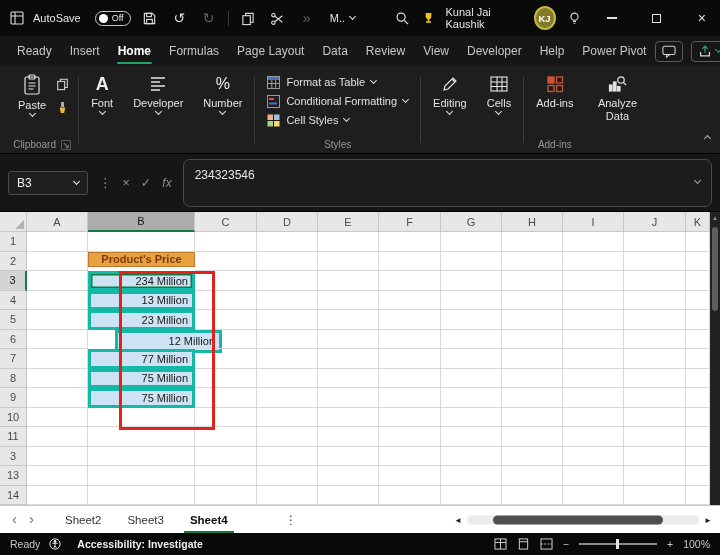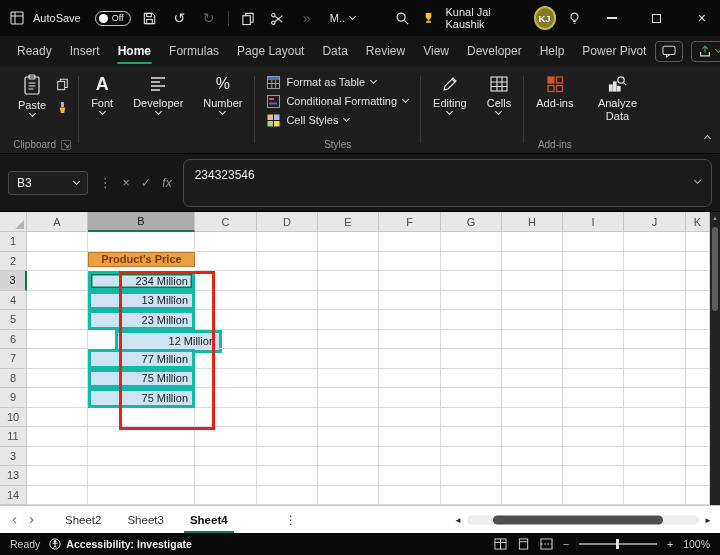--- a/index.html
+++ b/index.html
@@ -89,21 +89,21 @@
   .sheet-tab.active::after { content:''; position:absolute; left:7px; right:7px; bottom:0; height:2.5px; background:#107C41; }
   .newsheet { margin-left:18px; color:#3C3C3C; font-size:15px; }
   .tabdots { margin-left:26px; color:#3C3C3C; font-size:12px; }
   .hscroll { position:absolute; right:8px; top:50%; transform:translateY(-50%); display:flex; align-items:center; gap:5px; width:258px; }
   .hs-arrow { color:#1E1E1E; font-size:8px; }
   .hs-track { flex:1; height:9px; background:#ECECEC; border-radius:5px; position:relative; }
   .hs-thumb { position:absolute; left:26px; width:170px; top:0; height:9px; background:#4F4F4F; border-radius:5px; }
 
   
   .statusbar { height:22px; background:#090909; display:flex; align-items:center; color:#C9C9C9; font-size:10.5px; padding:0 10px; gap:9px; }
-  .acc { display:flex; align-items:center; gap:5px; color:#EFEFEF; font-weight:bold; }
+  .acc { display:flex; align-items:center; gap:16px; color:#EFEFEF; font-weight:bold; }
   .sb-right { margin-left:auto; display:flex; align-items:center; gap:10px; }
   .zoom-track { width:78px; height:2px; background:#8A8A8A; position:relative; }
   .zoom-knob { position:absolute; left:37px; top:-4px; width:3px; height:10px; background:#E6E6E6; }
 </style>
 </head>
 <body>
 
 <div class="titlebar" data-interactable="false">
   <span data-interactable="false">
     <svg width="14" height="14" viewBox="0 0 14 14" fill="none" stroke="#DDD" stroke-width="1.1">

